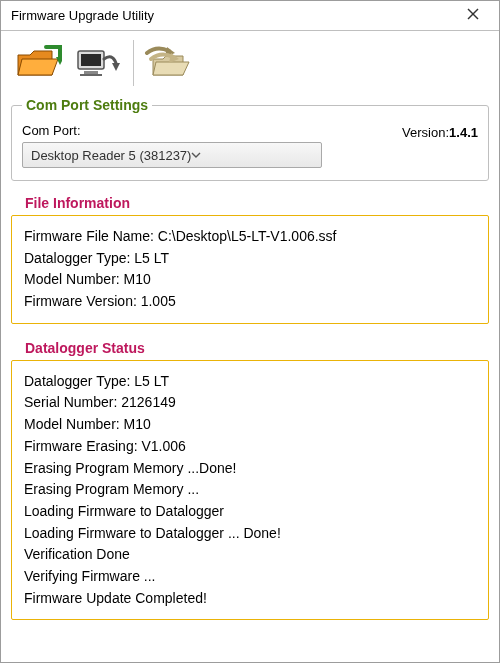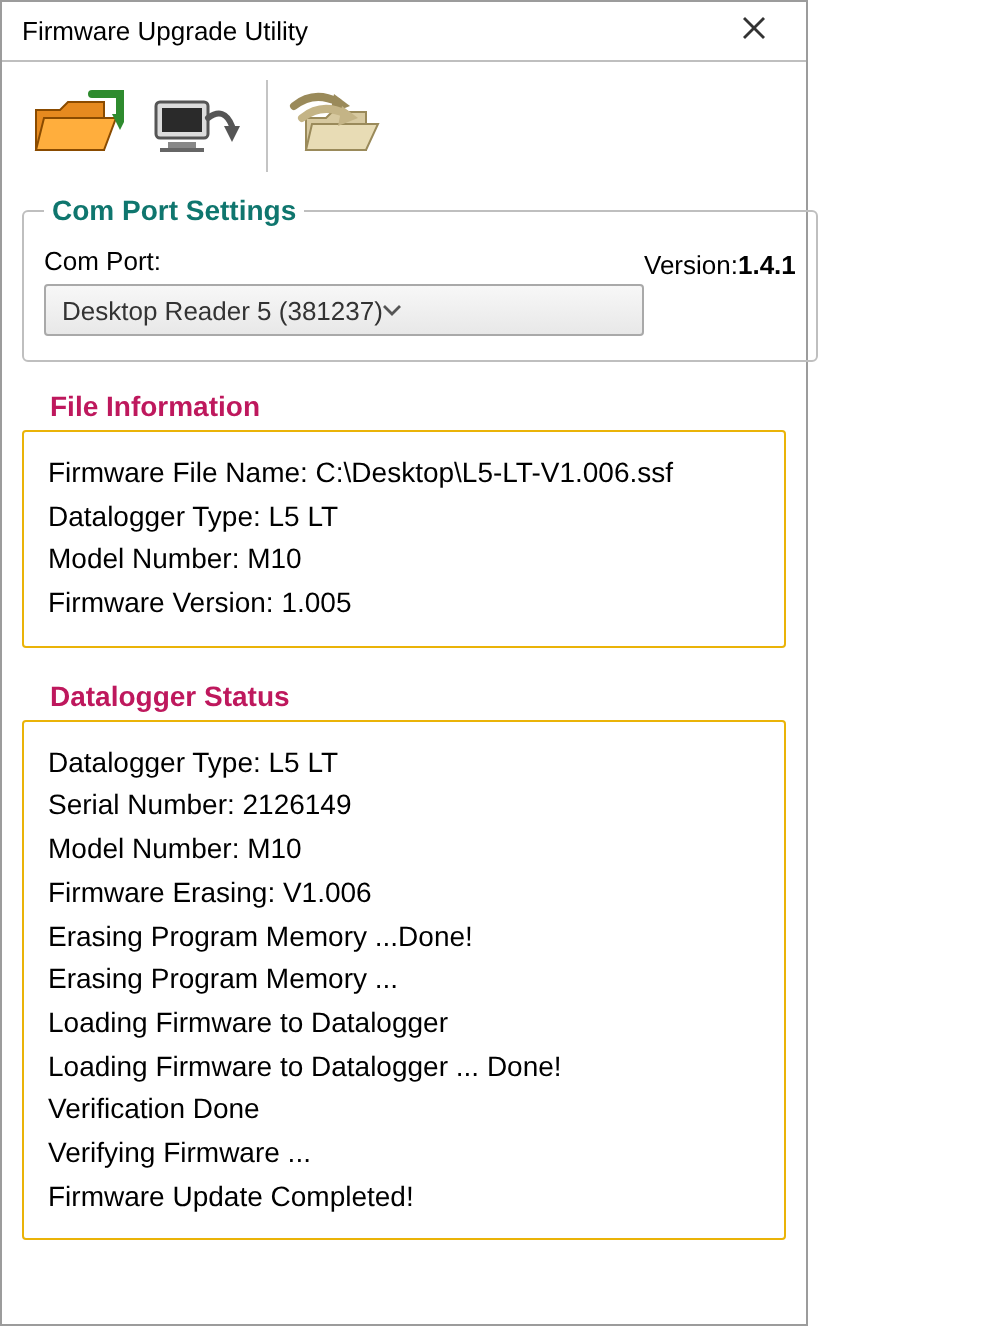--- a/index.html
+++ b/index.html
@@ -6,21 +6,21 @@
   html, body {
     margin: 0; padding: 0;
     width: 500px; height: 663px;
     font-family: "Segoe UI", Tahoma, sans-serif;
     font-size: 13px;
     background: #fff;
     color: #000;
     overflow: hidden;
   }
   .window {
-    width: 404px; height: 663px;
+    width: 500px; height: 663px;
     border: 1px solid #9c9c9c;
     display: flex;
     flex-direction: column;
   }
   .titlebar {
     height: 30px;
     border-bottom: 1px solid #bfbfbf;
     display: flex;
     align-items: center;
     padding: 0 6px 0 10px;
@@ -54,21 +54,21 @@
   fieldset {
     margin: 4px 10px 8px 10px;
     border: 1px solid #bfbfbf;
     border-radius: 3px;
     padding: 10px 10px 12px 10px;
   }
   legend {
     padding: 0 4px;
     font-weight: bold;
     font-size: 14px;
-    color: #0f766e;
+    color: #4d7c0f;
   }
   .comport-row {
     display: flex;
     align-items: flex-start;
   }
   .comport-left {
     flex: 1;
   }
   .comport-left label {
     display: block;

